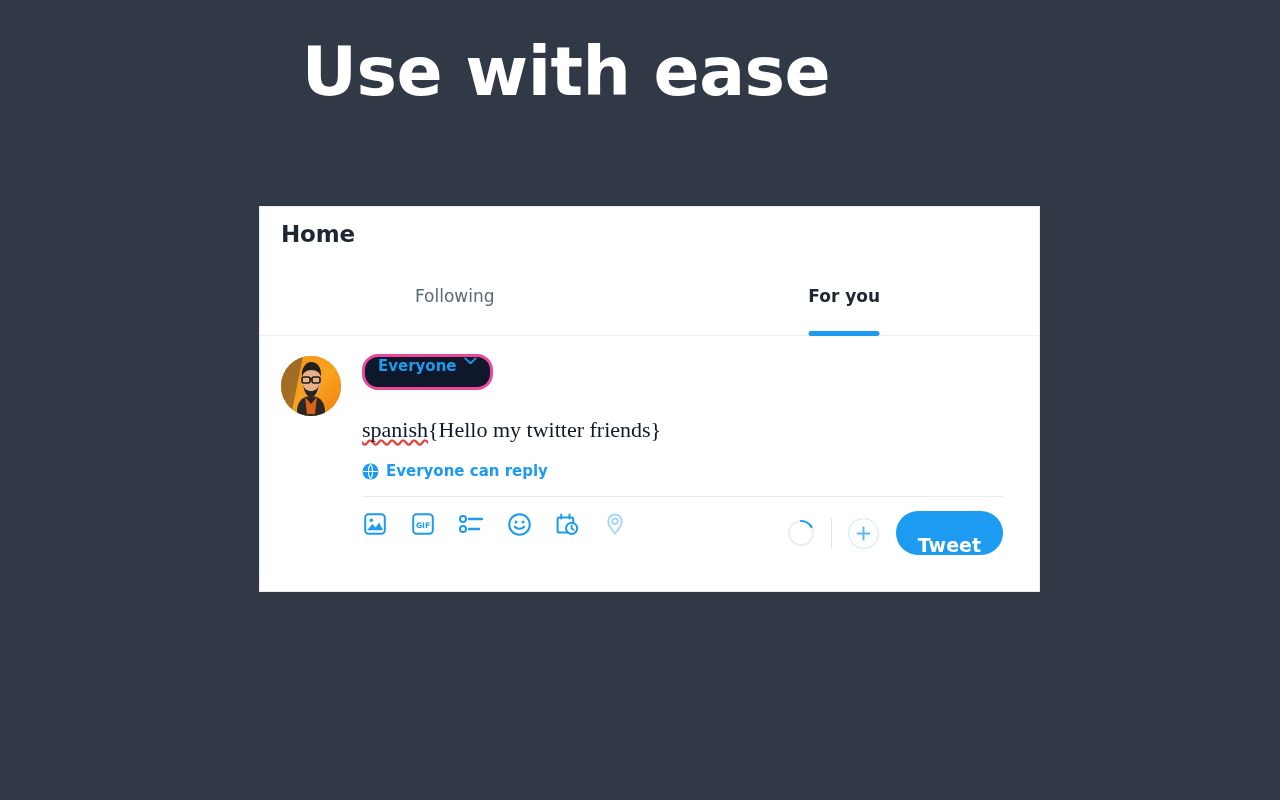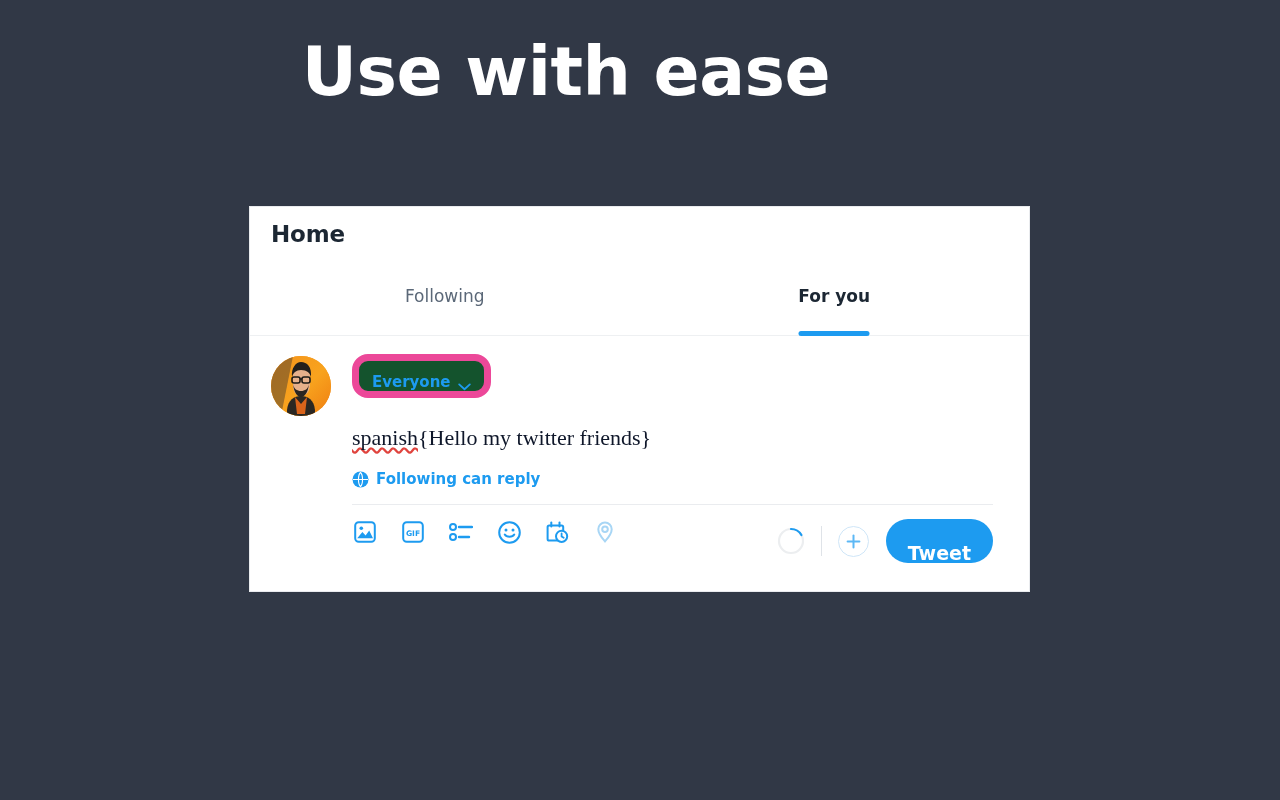--- a/index.html
+++ b/index.html
@@ -26,21 +26,21 @@
     font-size: 68px;
     font-weight: bold;
     letter-spacing: -0.5px;
     line-height: 88px;
     font-family: "DejaVu Sans", sans-serif;
   }
 
   
   .card {
     position: absolute;
-    left: 249px;
+    left: 259px;
     top: 206px;
     width: 781px;
     height: 386px;
     background: #ffffff;
     border: 1px solid #e9ebee;
     box-sizing: border-box;
   }
 
   .card-header {
     height: 54px;
@@ -110,27 +110,27 @@
   .avatar svg { display: block; }
 
   .composer-body {
     flex: 1 1 auto;
     padding-left: 21px;
     padding-right: 36px;
   }
 
   .audience-chip {
     display: inline-flex;
-    align-items: flex-end;
+    align-items: flex-start;
     gap: 7px;
     height: 30px;
     padding: 0 13px;
-    border: 7px solid #ec4899;
+    border: 3px solid #ec4899;
     border-radius: 16px;
-    background: #14532d;
+    background: #0f172a;
     cursor: pointer;
   }
   .audience-chip-label {
     font-size: 15px;
     font-weight: bold;
     color: #1d9bf0;
     font-family: "DejaVu Sans", sans-serif;
   }
   .chevron {
     width: 13px;
@@ -285,21 +285,21 @@
         </svg>
       </div>
 
       <div class="tweet-text"><span class="misspelled">spanish</span><span>{Hello my twitter friends}</span></div>
 
       <div class="reply-scope">
         <svg width="17" height="17" viewBox="0 0 17 17">
           <circle cx="8.5" cy="8.5" r="8" fill="#1d9bf0"></circle>
           <path d="M8.5 1.5 C5.8 4 5.8 13 8.5 15.5 C11.2 13 11.2 4 8.5 1.5 Z M1 8.5 H16" fill="none" stroke="#ffffff" stroke-width="1.1"></path>
         </svg>
-        <span class="reply-scope-label">Following can reply</span>
+        <span class="reply-scope-label">Everyone can reply</span>
       </div>
 
       <div class="divider"></div>
 
       <div class="toolbar">
 
         <div class="tool-icons">
 
           <div class="tool-btn">
             <svg width="22" height="22" viewBox="0 0 22 22">

